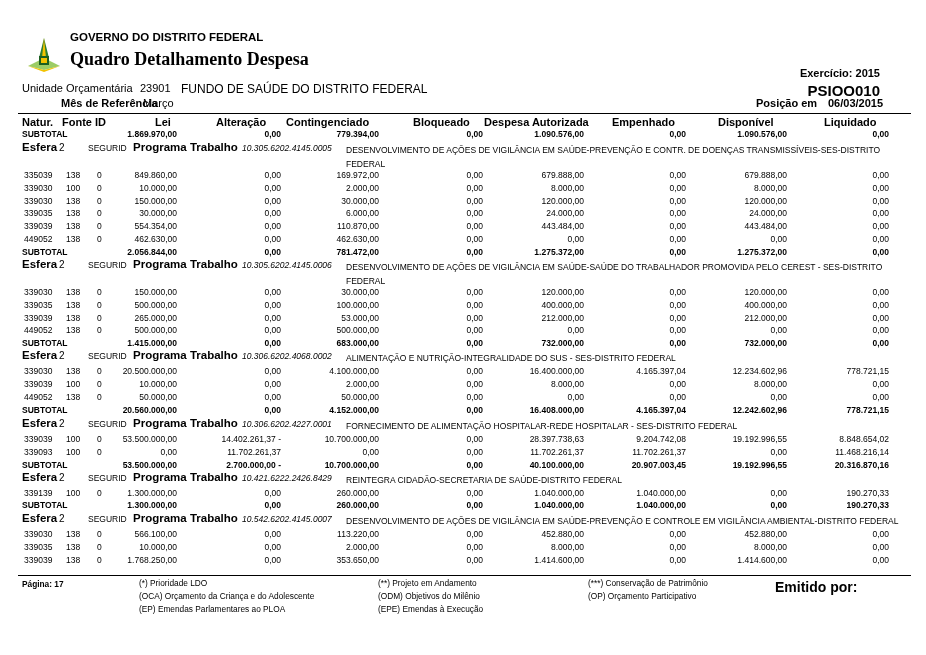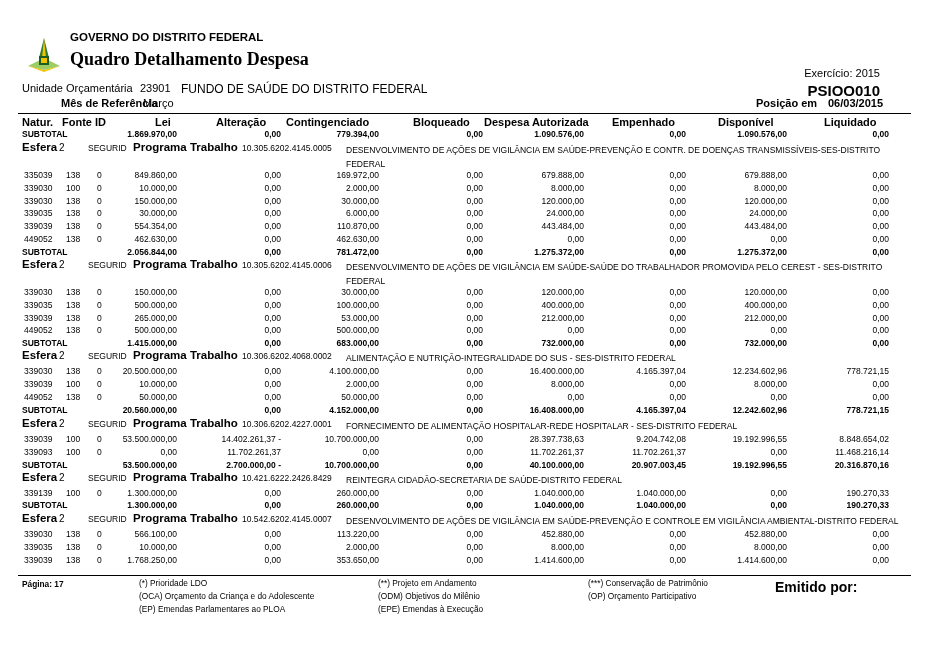--- a/index.html
+++ b/index.html
@@ -1,21 +1,21 @@
 <!DOCTYPE html>
 <html><head>
 <meta charset="utf-8">
 <style>
   * { margin:0; padding:0; box-sizing:border-box; }
   body { width:926px; height:655px; background:#fff; font-family:"Liberation Sans", sans-serif; color:#000; position:relative; overflow:hidden; }
   .abs { position:absolute; white-space:nowrap; }
   #logo { left:24px; top:36px; width:40px; height:36px; }
   #gov { left:70px; top:31px; font-size:11.5px; font-weight:bold; }
   #title { left:70px; top:49px; font-family:"Liberation Serif", serif; font-size:18px; font-weight:bold; }
-  #exercicio { right:46px; top:67px; font-size:11px; font-weight:normal; text-align:right;margin-left:30px; }
+  #exercicio { right:46px; top:67px; font-size:11px; font-weight:bold; text-align:right;margin-left:30px; }
   #psioo { right:46px; top:82px; font-size:15px; font-weight:bold; }
   #posicao-label { left:756px; top:97px; font-size:11px; font-weight:bold; }
   #posicao-val { left:828px; top:97px; font-size:11px; font-weight:bold; }
   #uo-label { left:22px; top:82px; font-size:11px; font-weight:normal; }
   #uo-code { left:140px; top:82px; font-size:11px; }
   #uo-name { left:181px; top:82px; font-size:12px; }
   #mes-label { left:22px; top:97px; font-size:11px; font-weight:bold;padding-left:39px; }
   #mes-val { left:143px; top:97px; font-size:11px; }
   .hline { position:absolute; left:18px; width:893px; height:1px; background:#000; }
   #hl1 { top:113px; }
@@ -36,21 +36,21 @@
   .c-emp { right:240px; }
   .c-disp { right:139px; }
   .c-liq { right:37px; }
   .sub .c-nat { left:22px; }
   .esfera { position:absolute; left:0; width:926px; font-size:8.5px; }
   .esfera span { position:absolute; white-space:nowrap; }
   .e-lbl { left:22px; top:-2px; font-size:11.5px; font-weight:bold; }
   .e-num { left:59px; top:-1px; font-size:10px; }
   .e-seg { left:88px; top:0; font-size:8.5px; }
   .e-pt { left:133px; top:-2px; font-size:11.5px; font-weight:bold; }
-  .e-code { left:242px; top:0; font-size:8.5px; }
+  .e-code { left:242px; top:0; font-size:8.5px;font-style:italic; }
   .e-desc { left:346px; top:0; font-size:8.5px; white-space:normal !important; width:570px; line-height:14px; }
   .foot { position:absolute; font-size:8.3px; white-space:nowrap; }
   .foot.b { font-weight:bold; }
 </style>
 </head>
 <body>
 
 <svg id="logo" class="abs" viewBox="0 0 40 36">
   <polygon points="20,2 25,22 15,22" fill="#2e7d32"></polygon>
   <polygon points="20,2 22,22 18,22" fill="#f2c200"></polygon>

